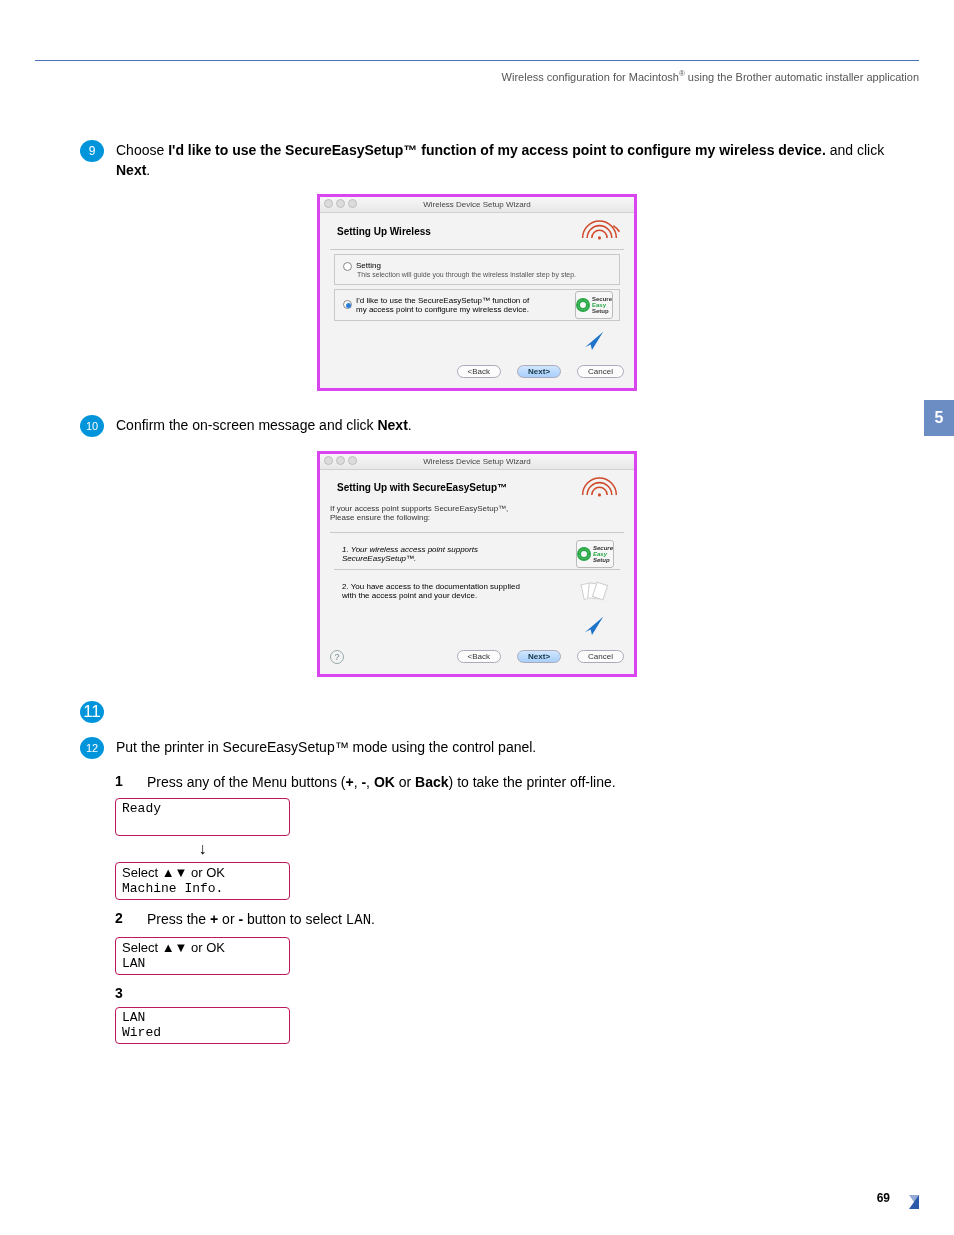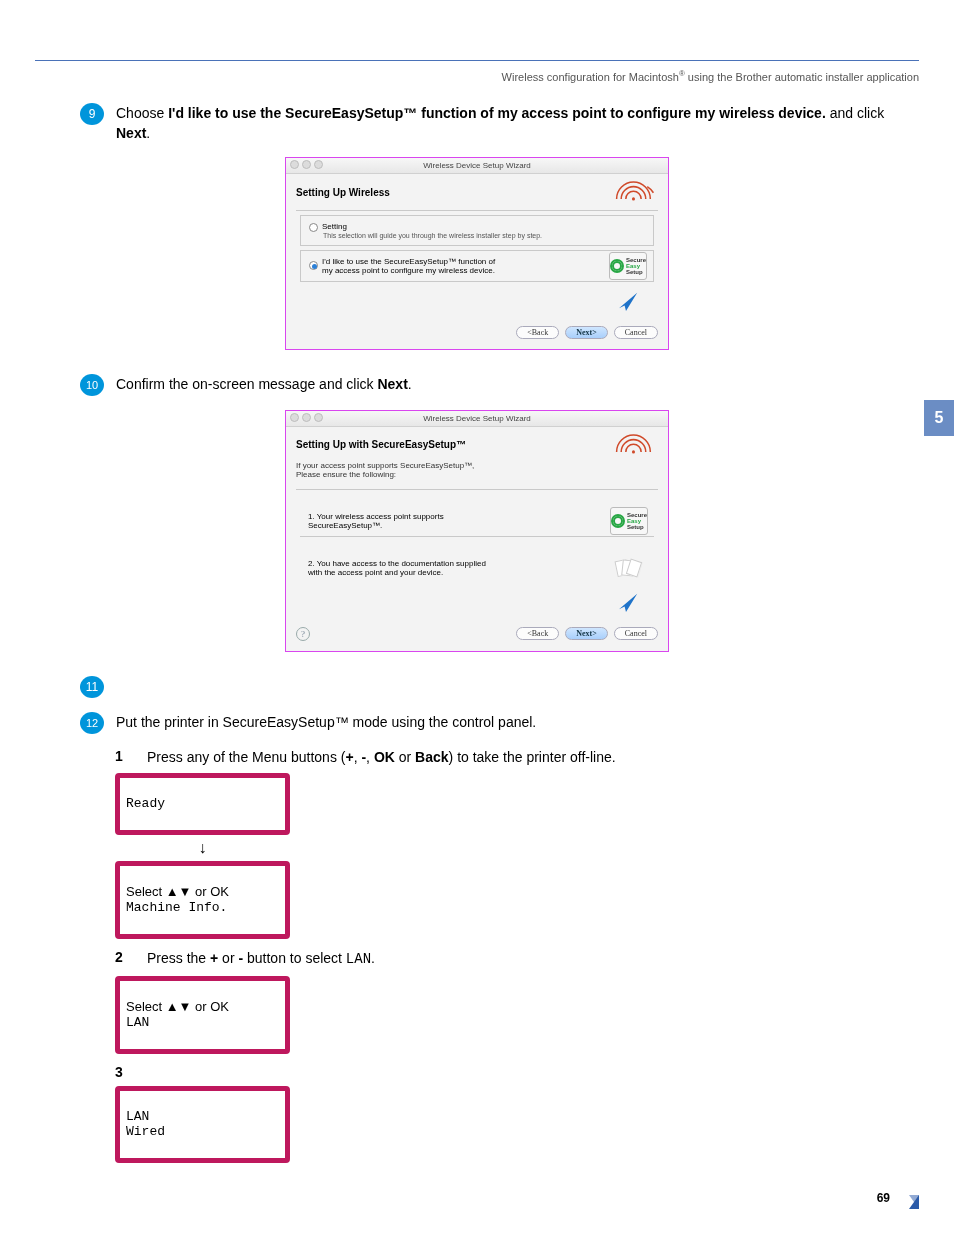--- a/index.html
+++ b/index.html
@@ -1,64 +1,64 @@
 <!DOCTYPE html>
 <html><head>
 <meta charset="utf-8">
 <style>
   * { box-sizing: border-box; margin: 0; padding: 0; }
   body { font-family: Arial, Helvetica, sans-serif; background: #fff; width: 954px; margin: 0 auto; position: relative; }
   .page { padding: 60px 35px 40px 35px; position: relative; min-height: 1235px; }
   .topline { border-top: 1px solid #4a72b8; margin-bottom: 8px; }
-  .header-text { font-size: 11px; color: #555; text-align: right; margin-bottom: 20px; }
+  .header-text { font-size: 11px; color: #555; text-align: right; margin-bottom: 57px; }
   .header-text .reg { font-size: 8px; vertical-align: super; }
   .chapter-tab { position: absolute; right: 0; top: 400px; width: 30px; height: 36px; background: #6b8dc4; color: #fff; font-size: 16px; font-weight: bold; display: flex; align-items: center; justify-content: center; }
   .step { display: flex; align-items: flex-start; margin-bottom: 14px; }
   .step-bullet { flex: 0 0 24px; width: 22px; height: 22px; border-radius: 50%; background: #0095db; color: #fff; font-size: 12px; font-weight: normal; display: flex; align-items: center; justify-content: center; margin-right: 12px; margin-left: 45px; }
   .step-body { flex: 1; font-size: 14px; color: #000; line-height: 1.45; padding-right: 20px; }
   .step-body b { font-weight: bold; }
-  .wizard { width: 384px; margin: 12px auto 24px auto; border: 1px solid #d946ef; background: #f3f3f3; font-size: 8px; }
+  .wizard { width: 320px; margin: 12px auto 24px auto; border: 3px solid #d946ef; background: #f3f3f3; font-size: 8px; }
   .wiz-titlebar { height: 16px; position: relative; background: linear-gradient(#f7f7f7,#e7e7e7); border-bottom:1px solid #d0d0d0; }
   .wiz-dots { position:absolute; left:4px; top:2px; display:flex; gap:3px; }
   .wiz-dot { width:9px; height:9px; border-radius:50%; background:#dcdcdc; border:1px solid #bdbdbd; }
   .wiz-titlebar .t { font-size:8px; color:#444; text-align:center; line-height:16px; }
   .wiz-top { display:flex; justify-content:space-between; align-items:center; padding:6px 10px 2px 10px; }
-  .wiz-heading { font-weight:bold; font-size:10px; }
+  .wiz-heading { font-weight:bold; font-size:10px;margin-left:7px; }
   .wifi-arc { width:46px; height:24px; display:inline-block; }
   .wifi-arc svg { width:100%; height:100%; }
   .wiz-sep { border-top:1px solid #c9c9c9; margin:4px 10px; }
   .wiz-q { font-size:8px; color:#333; padding:2px 10px 6px 10px; }
   .wiz-box { border:1px solid #c9c9c9; margin:4px 14px; padding:6px 8px; position:relative; }
   .wiz-box.nopad { padding:6px 8px 6px 8px; }
   .radio { display:inline-block; width:9px; height:9px; border:1px solid #888; border-radius:50%; margin-right:4px; vertical-align:middle; background:#fff; }
   .radio.sel::after { content:""; display:block; width:5px; height:5px; background:#2b7fd6; border-radius:50%; margin:2px; }
   .ses-badge { position:absolute; right:6px; top:50%; transform:translateY(-50%); width:38px; height:28px; border:1px solid #bbb; border-radius:3px; background:#f7f7f7; display:flex; align-items:center; justify-content:center; gap:2px; font-size:6px; font-weight:bold; line-height:1; }
   .ses-badge .ring { width:14px; height:14px; border:2px solid #28a745; border-radius:50%; display:flex; align-items:center; justify-content:center; }
   .ses-badge .ring::after { content:""; width:6px; height:6px; border:2px solid #28a745; border-radius:50%; }
   .ses-badge .txt span { display:block; }
   .ses-badge .txt .s1{color:#333;} .ses-badge .txt .s2{color:#28a745;} .ses-badge .txt .s3{color:#333;}
   .wiz-arrow { text-align:right; padding-right:28px; margin-top:8px; }
   .wiz-arrow svg { width:28px; height:28px; }
-  .wiz-buttons { display:flex; justify-content:flex-end; gap:6px; padding:6px 10px 10px 10px; align-items:center;font-family:Liberation Serif, serif; }
+  .wiz-buttons { display:flex; justify-content:flex-end; gap:16px; padding:6px 10px 10px 10px; align-items:center; }
   .wiz-help { margin-right:auto; width:14px; height:14px; border:1px solid #9aa; border-radius:50%; display:flex; align-items:center; justify-content:center; color:#789; font-size:9px; }
   .pill { border:1px solid #aab; border-radius:10px; padding:1px 10px; font-size:8px; background:#fcfcfc; color:#333; }
   .pill.primary { background:linear-gradient(#cfe6ff,#a9cffb); color:#134; font-weight:bold; }
   .wiz-docimg { position:absolute; right:6px; top:50%; transform:translateY(-50%); width:40px; height:28px; display:flex; align-items:center; justify-content:center; }
   .wiz-docimg .sheet { width:12px; height:16px; background:#fff; border:1px solid #ccc; transform:rotate(-12deg); box-shadow:1px 0 0 #eee; }
   .wiz-docimg .sheet+.sheet{ transform:rotate(6deg); margin-left:-6px; }
   .wiz-docimg .sheet+.sheet+.sheet{ transform:rotate(18deg); margin-left:-6px; }
 
   .substep { display:flex; align-items:flex-start; margin:8px 0 6px 80px; }
   .substep .num { font-weight:bold; font-size:14px; width:32px; }
   .substep .txt { font-size:14px; line-height:1.4; }
   .substep .txt b { font-weight:bold; }
   .substep .txt .code { font-family: "Courier New", monospace; }
 
   .lcd { margin:6px 0 10px 80px; width:175px; }
-  .lcd-box { border:5px solid #be185d; border-radius:4px; padding:18px 6px; font-family:"Courier New", monospace; font-size:13px; line-height:1.2; background:#fff; min-height:20px; }
+  .lcd-box { border:1px solid #be185d; border-radius:4px; padding:2px 6px; font-family:"Courier New", monospace; font-size:13px; line-height:1.2; background:#fff; min-height:20px; }
   .lcd .down { text-align:center; font-size:16px; padding:4px 0; }
   .triangles { font-family: Arial, sans-serif; }
 
   .page-num { position:absolute; right:64px; bottom:30px; font-size:12px; font-weight:bold; color:#000; }
   .page-corner { position:absolute; right:35px; bottom:26px; width:10px; height:14px; background:#4a72b8; clip-path: polygon(0 0, 100% 0, 100% 100%); opacity:0.6; }
   .page-corner2 { position:absolute; right:35px; bottom:26px; width:10px; height:14px; background:#2a5aa8; clip-path: polygon(100% 0, 100% 100%, 0 100%); }
 </style>
 </head>
 <body>
 
@@ -155,21 +155,21 @@
             </g>
             <circle cx="28" cy="24" r="2" fill="#d04a2a"></circle>
           </svg>
       </span>
     </div>
     <div class="wiz-q">
       <span>If your access point supports SecureEasySetup™,</span><br>
       <span>Please ensure the following:</span>
     </div>
     <div class="wiz-sep"></div>
-    <div class="wiz-box nopad" style="border:none; border-bottom:1px solid #c9c9c9; margin:16px 14px;">
+    <div class="wiz-box nopad" style="border:none; border-bottom:1px solid #c9c9c9; margin:6px 14px;font-style:italic;">
       <span style="display:inline-block; width:190px;">1. Your wireless access point supports SecureEasySetup™.</span>
       <div class="ses-badge">
         <span class="ring"></span>
         <span class="txt">
             <span class="s1">Secure</span>
             <span class="s2">Easy</span>
             <span class="s3">Setup</span>
           </span>
       </div>
     </div>
@@ -188,21 +188,21 @@
     </div>
     <div class="wiz-buttons">
       <span class="wiz-help">?</span>
       <span class="pill">&lt;Back</span>
       <span class="pill primary">Next&gt;</span>
       <span class="pill">Cancel</span>
     </div>
   </div>
 
   <div class="step">
-    <div class="step-bullet" style="font-size:12px;">11</div>
+    <div class="step-bullet" style="font-size:17px;">11</div>
   </div>
 
   <div class="step">
     <div class="step-bullet" style="font-size:11px;">12</div>
     <div class="step-body">Put the printer in SecureEasySetup™ mode using the control panel.</div>
   </div>
 
   <div class="substep">
     <div class="num">1</div>
     <div class="txt">

